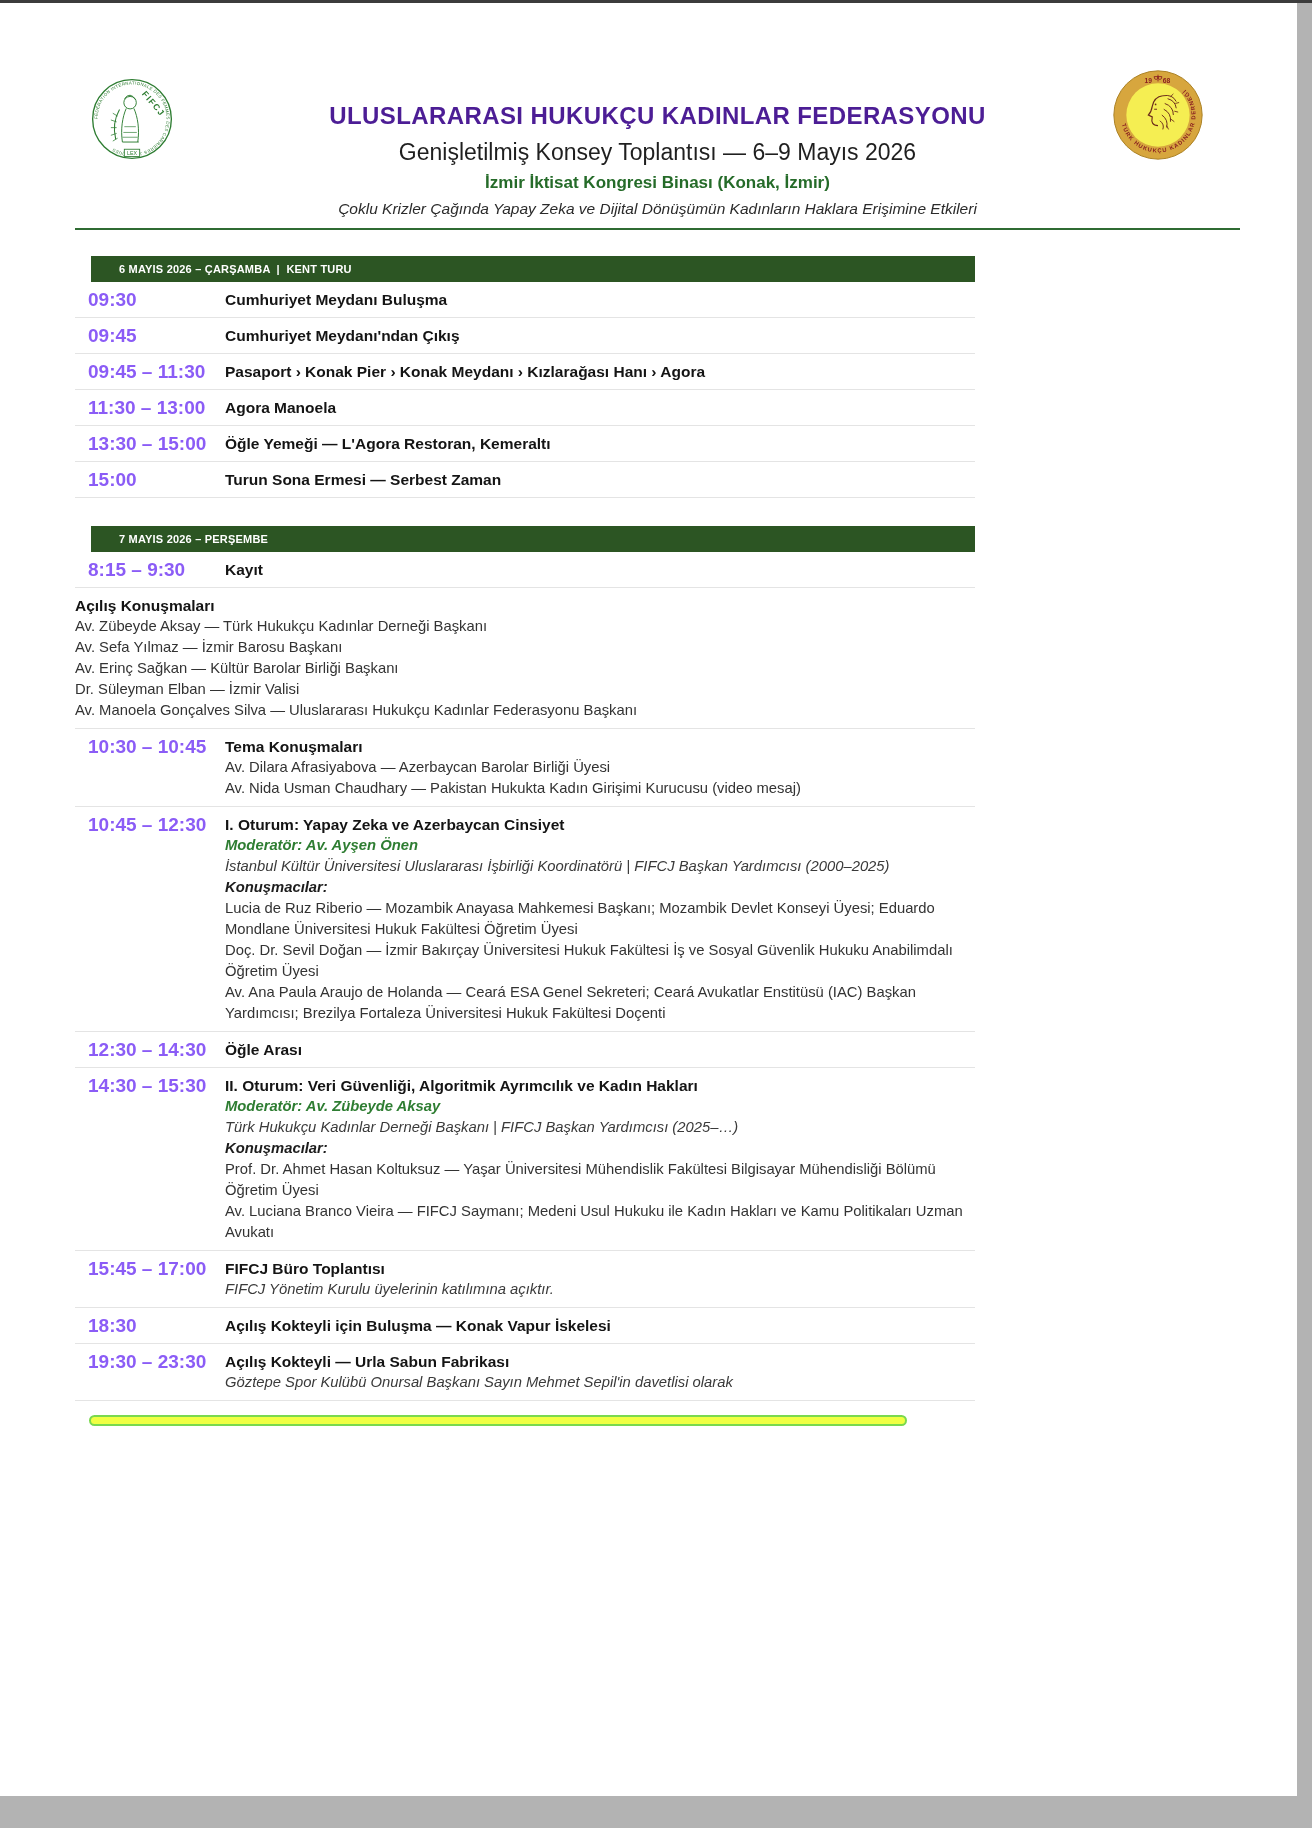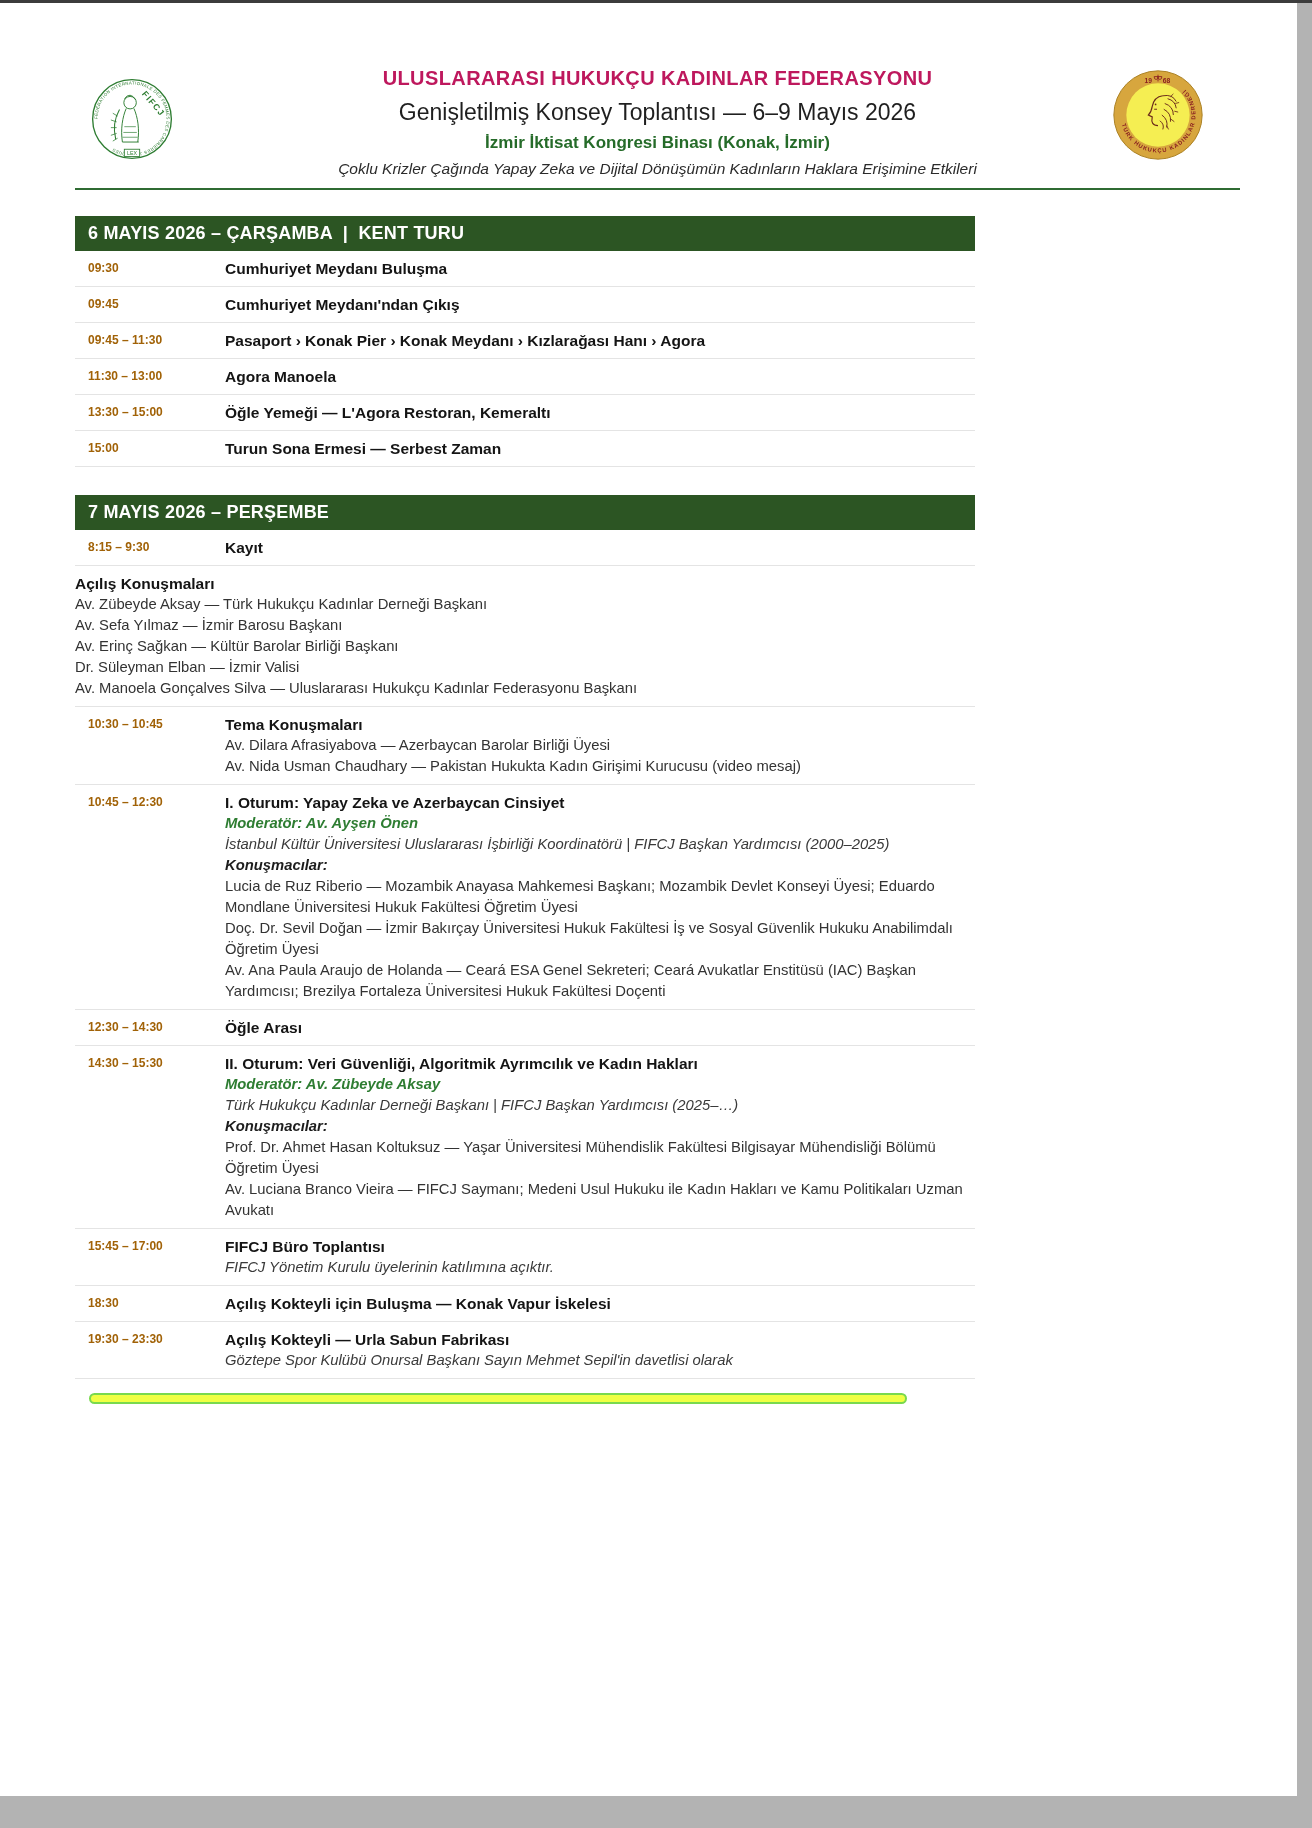--- a/index.html
+++ b/index.html
@@ -17,45 +17,46 @@
   .page {
     position: absolute; left: 0; top: 3px; width: 1297px; height: 1793px;
     background: #ffffff;
   }
   .logo { position: absolute; }
   .logo-left  { left: 84px;  top: 68px;  width: 96px; height: 96px; }
   .logo-right { left: 1110px; top: 64px; width: 96px; height: 96px; }
 
   .header { width: 1165px; margin-left: 75px; text-align: center; }
   .org-title {
-    margin-top: 64px;
-    font-size: 20px; font-weight: bold; letter-spacing: .4px;
-    color: #be185d;
+    margin-top: 99px;
+    font-size: 24px; font-weight: bold; letter-spacing: .4px;
+    color: #4c1d95;
   }
   .subtitle { margin-top: 9px; font-size: 23px; color: #1f1f1f; }
   .venue    { margin-top: 7px; font-size: 17px; font-weight: bold; color: #256b29; }
   .theme    { margin-top: 7px; font-size: 15.5px; font-style: italic; color: #2b2b2b; text-align: center; }
   .rule     { margin-top: 10px; height: 2px; background: #2f6b33; }
 
   .sections { width: 900px; margin: 26px 0 0 75px; }
   .section-bar {
     background: #2c5523; color: #ffffff;
-    font-size: 18px; font-weight: bold;
-    padding: 7px 13px; letter-spacing: .2px;
+    font-size: 11px; font-weight: bold;
+    padding: 7px 28px; letter-spacing: .2px;
     white-space: pre-wrap;
     margin-top: 28px;
+    margin-left: 16px;
   }
   .section-bar:first-child { margin-top: 0; }
   .row {
     display: flex; border-bottom: 1px solid #e4e4e4;
     padding: 7px 0;
   }
   .time {
     flex: 0 0 150px; padding-left: 13px;
-    font-size: 12px; font-weight: bold; color: #a16207;
+    font-size: 19px; font-weight: bold; color: #8b5cf6;
     line-height: 21px;
   }
   .rbody { flex: 1; }
   .rtitle { font-size: 15.5px; font-weight: bold; color: #141414; line-height: 21px; }
   .line { font-size: 14.8px; color: #333333; line-height: 21px; }
   .line.moderator { color: #2e7d32; font-weight: bold; font-style: italic; }
   .line.affiliation, .line.note { font-style: italic; color: #3a3a3a; }
   .line.label { font-weight: bold; font-style: italic; color: #1d1d1d; }
 
   .highlight {

